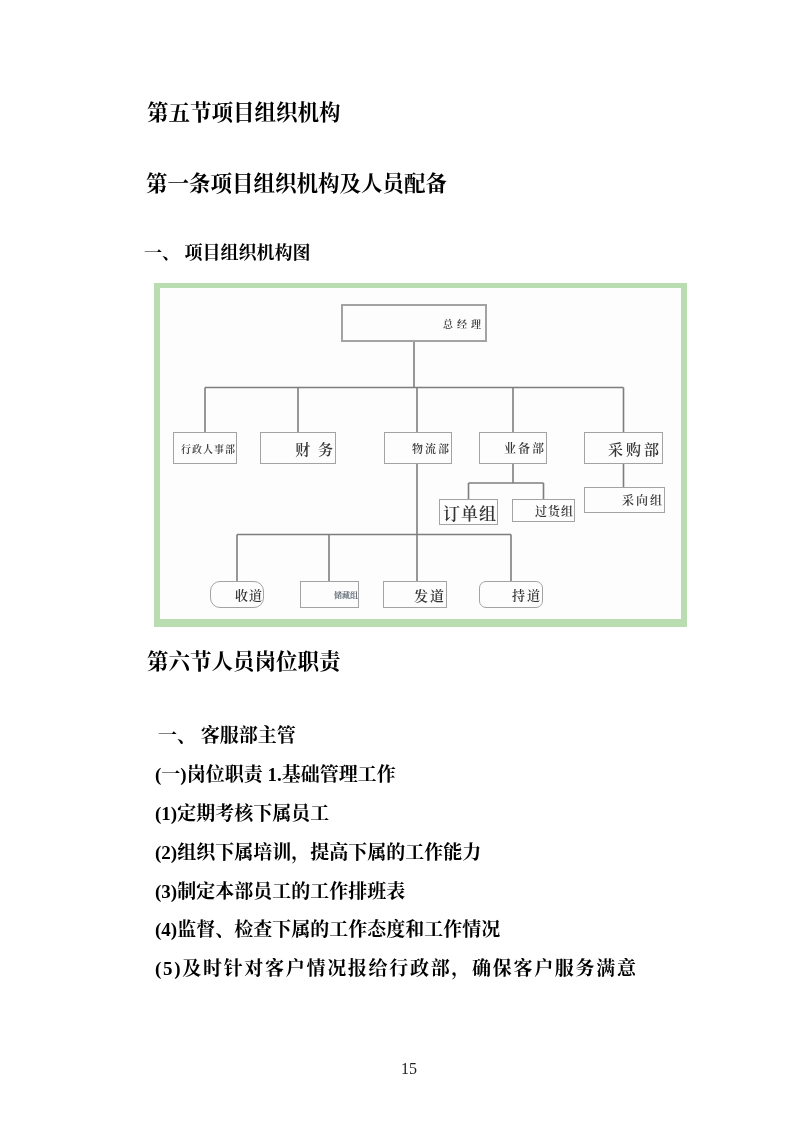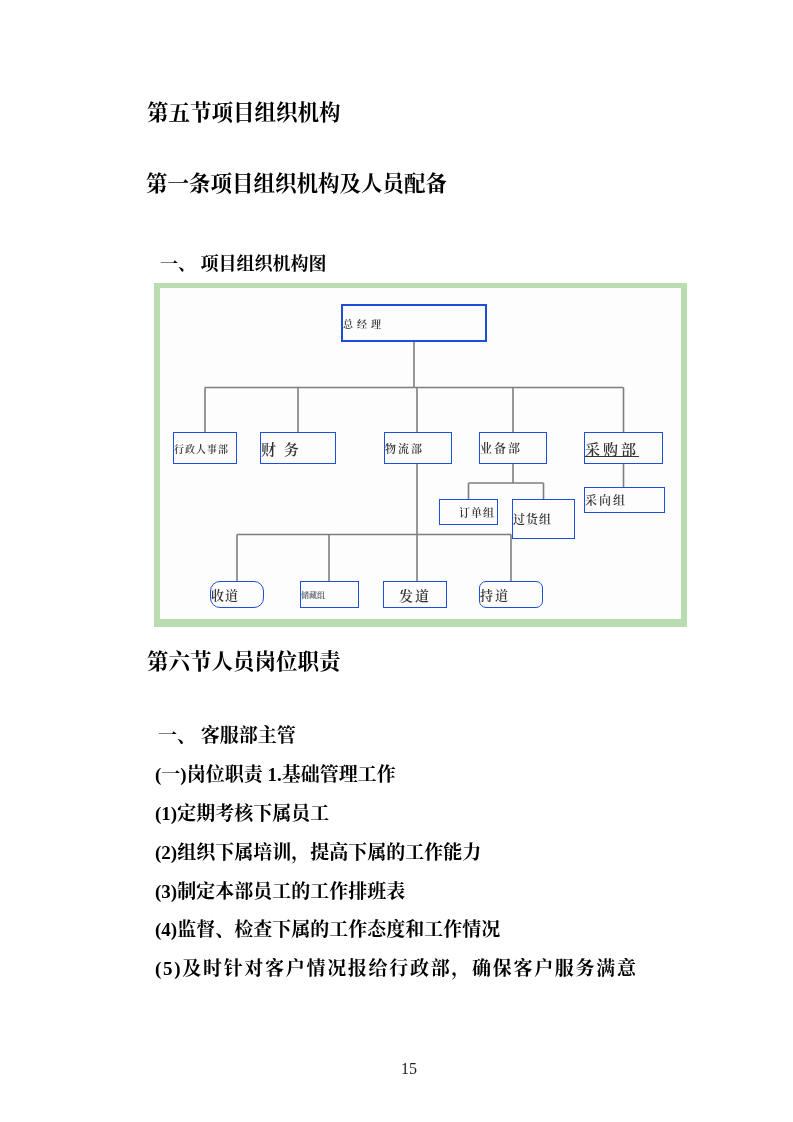--- a/index.html
+++ b/index.html
@@ -9,43 +9,43 @@
     font-family: "Liberation Serif", "Noto Serif CJK SC", serif;
     color: #000000;
     position: relative;
     overflow: hidden;
   }
   .page { position: absolute; left: 0; top: 0; width: 793px; height: 1122px; }
 
   .h-sec { position: absolute; font-weight: bold; font-size: 22px; line-height: 1.2; white-space: nowrap; color: #000; }
   #h-section5 { left: 147px; top: 101px; font-size: 21.5px; }
   #h-article1 { left: 146px; top: 172px; font-size: 21.5px; }
-  #h-item1    { left: 160px; top: 243px; font-size: 18px; margin-top: 11px; }
+  #h-item1    { left: 144px; top: 243px; font-size: 18px; }
   #h-section6 { left: 147px; top: 650px; font-size: 21.5px; }
   #h-manager  { left: 158px; top: 725px; font-size: 19px; }
 
   .duty { position: absolute; left: 155px; font-weight: bold; font-size: 19px; line-height: 1.2; white-space: nowrap; color: #000; }
 
   .pagenum { position: absolute; left: 0; top: 1060px; width: 818px; text-align: center; font-size: 16px; color: #222; }
 
   
   .figure {
     position: absolute; left: 154px; top: 283px;
     width: 533px; height: 344px;
     border: 5px solid #b9dcb0;
     border-left-width: 6px; border-right-width: 6px; border-bottom-width: 8px;
     background: #fdfdfd;
     box-sizing: border-box;
   }
   .figure-inner { position: absolute; left: 0; top: 0; right: 0; bottom: 0; filter: blur(0.45px); }
   .node {
     position: absolute; box-sizing: border-box;
-    border: 2px solid #1d4ed8;
+    border: 2px solid #a3a3a3;
     background: #fdfdfd;
-    display: flex; align-items: center; justify-content: flex-start;
+    display: flex; align-items: center; justify-content: flex-end;
     color: #343434; font-weight: 600; white-space: nowrap;
   }
   svg.lines { position: absolute; left: 0; top: 0; }
 </style>
 </head>
 <body>
 
 <div class="page">
 
   <div class="h-sec" id="h-section5">第五节项目组织机构</div>
@@ -91,27 +91,27 @@
         </div>
       <div class="node" style="left:100px; top:144px; width:76px; height:32px; font-size:15px; letter-spacing:2px; border-width:1.5px;">
           <span>财 务</span>
         </div>
       <div class="node" style="left:224px; top:144px; width:68px; height:32px; font-size:11px; letter-spacing:2px; border-width:1.5px;">
           <span>物流部</span>
         </div>
       <div class="node" style="left:319px; top:144px; width:68px; height:32px; font-size:12px; letter-spacing:2px; border-width:1.5px;">
           <span>业备部</span>
         </div>
-      <div class="node" style="left:424px; top:144px; width:79px; height:32px; font-size:15px; letter-spacing:3px; border-width:1.5px;text-decoration:underline;">
+      <div class="node" style="left:424px; top:144px; width:79px; height:32px; font-size:15px; letter-spacing:3px; border-width:1.5px;">
           <span>采购部</span>
         </div>
-      <div class="node" style="left:279px; top:211px; width:59px; height:26px; font-size:11px; letter-spacing:1px; border-width:1.5px;padding-left:19px;">
+      <div class="node" style="left:279px; top:211px; width:59px; height:26px; font-size:17px; letter-spacing:1px; border-width:1.5px;padding-left:19px;">
           <span>订单组</span>
         </div>
-      <div class="node" style="left:352px; top:211px; width:63px; height:40px; font-size:12px; letter-spacing:1px; border-width:1.5px;">
+      <div class="node" style="left:352px; top:211px; width:63px; height:23px; font-size:12px; letter-spacing:1px; border-width:1.5px;">
           <span>过货组</span>
         </div>
       <div class="node" style="left:424px; top:199px; width:81px; height:26px; font-size:12px; letter-spacing:2px; border-width:1.5px;">
           <span>采向组</span>
         </div>
       <div class="node" style="left:50px; top:293px; width:54px; height:27px; font-size:13px; letter-spacing:1px; border-width:1.5px;border-radius:10px;">
           <span>收道</span>
         </div>
       <div class="node" style="left:140px; top:293px; width:59px; height:27px; font-size:8px; border-width:1.5px; color:#4a5560;">
           <span>储藏组</span>

